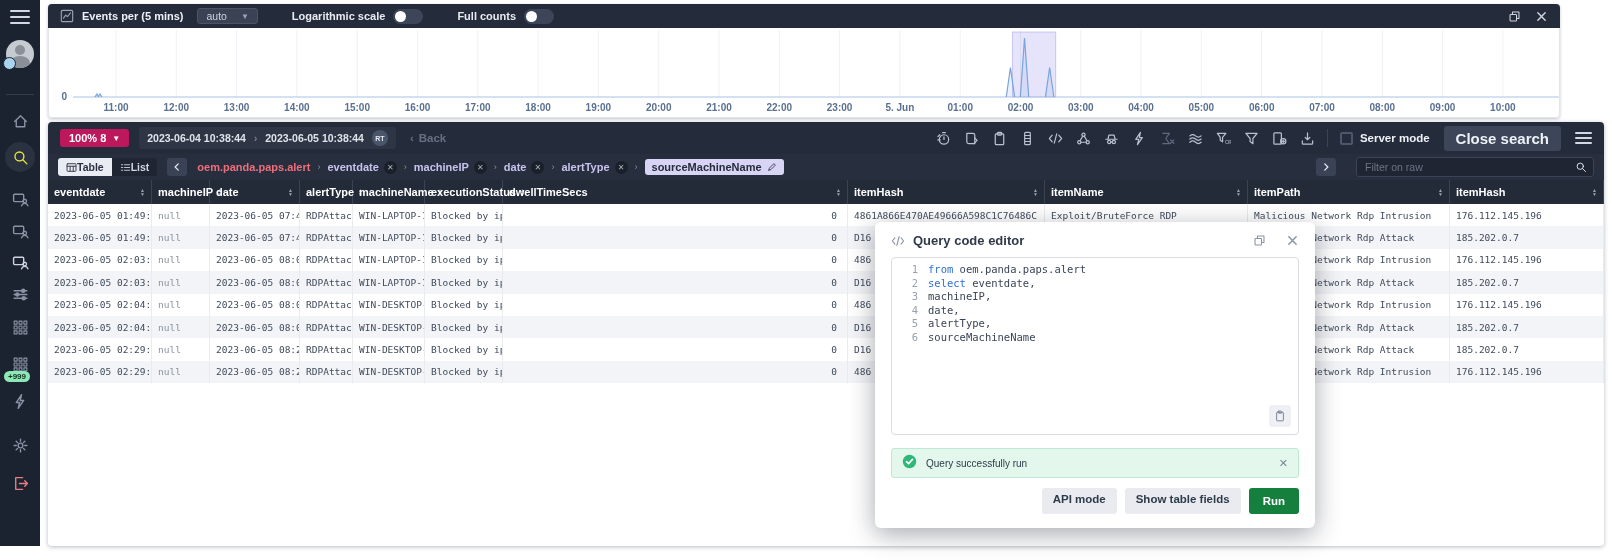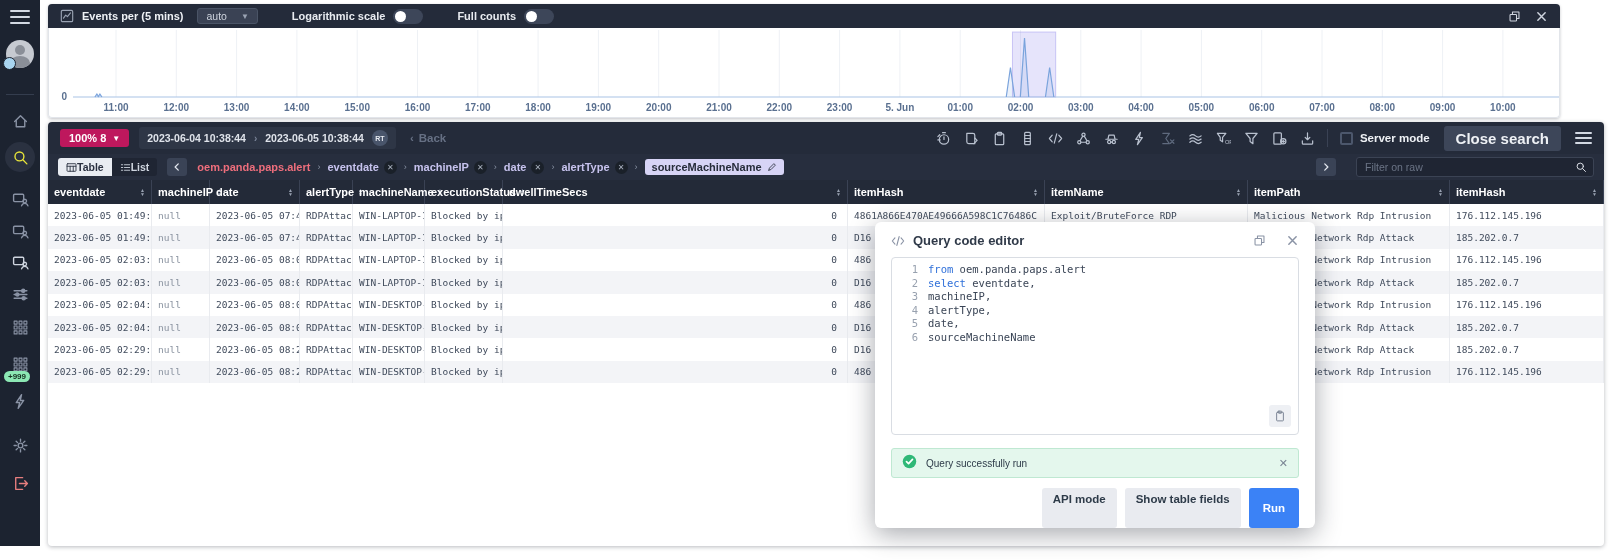--- a/index.html
+++ b/index.html
@@ -111,21 +111,21 @@
   .codepane { flex:1; padding:5px 0 0 10px; font-family:"DejaVu Sans Mono",monospace; font-size:10.5px; line-height:13.5px; color:#3a4556; }
   .codepane .kw { color:#2e6fd9; }
   .copy-btn { position:absolute; right:7px; bottom:7px; width:22px; height:22px; background:#eef0f4; border-radius:3px; display:flex; align-items:center; justify-content:center; color:#7a8494; cursor:pointer; }
   .copy-btn svg { width:12px; height:12px; }
   .banner { margin-top:13px; height:30px; background:#e4f7ed; border:1px solid #bfe8d2; border-radius:3px; display:flex; align-items:center; padding:0 10px; gap:9px; }
   .banner svg { width:15px; height:15px; }
   .banner .msg { font-size:10px; color:#2e3b49; flex:1; }
   .banner .bx { color:#7a8494; font-size:11px; cursor:pointer; }
   .modal-foot { margin-top:10px; display:flex; justify-content:flex-end; gap:8px; }
   .m-btn { background:#e9ebf0; border-radius:3px; padding:5px 11px; font-size:11.5px; font-weight:bold; color:#2e3b49; cursor:pointer; }
-  .m-btn.primary { background:#3b82f6; color:#fff; padding:14px 14px; }
+  .m-btn.primary { background:#15803d; color:#fff; padding:7px 14px; }
 </style>
 </head>
 <body>
 
 <div class="screen">
 
   <aside class="sidebar">
     <div class="sb-burger">
         <i></i>
         <i></i>
@@ -750,22 +750,22 @@
           <div>2</div>
           <div>3</div>
           <div>4</div>
           <div>5</div>
           <div>6</div>
         </div>
       <div class="codepane" id="codepane">
           <div><span class="kw">from</span><span> oem.panda.paps.alert</span></div>
           <div><span class="kw">select</span><span> eventdate,</span></div>
           <div><span>machineIP,</span></div>
+          <div><span>date,</span></div>
           <div><span>alertType,</span></div>
-          <div><span>date,</span></div>
           <div><span>sourceMachineName</span></div>
         </div>
       <span class="copy-btn">
           <svg viewBox="0 0 16 16" fill="none" stroke="currentColor" stroke-width="1.3" stroke-linecap="round" stroke-linejoin="round">
             <rect x="3.5" y="3" width="9" height="11.5" rx="1"></rect>
             <rect x="5.7" y="1.5" width="4.6" height="2.8" rx="0.8"></rect>
           </svg>
         </span>
     </div>
     <div class="banner">

